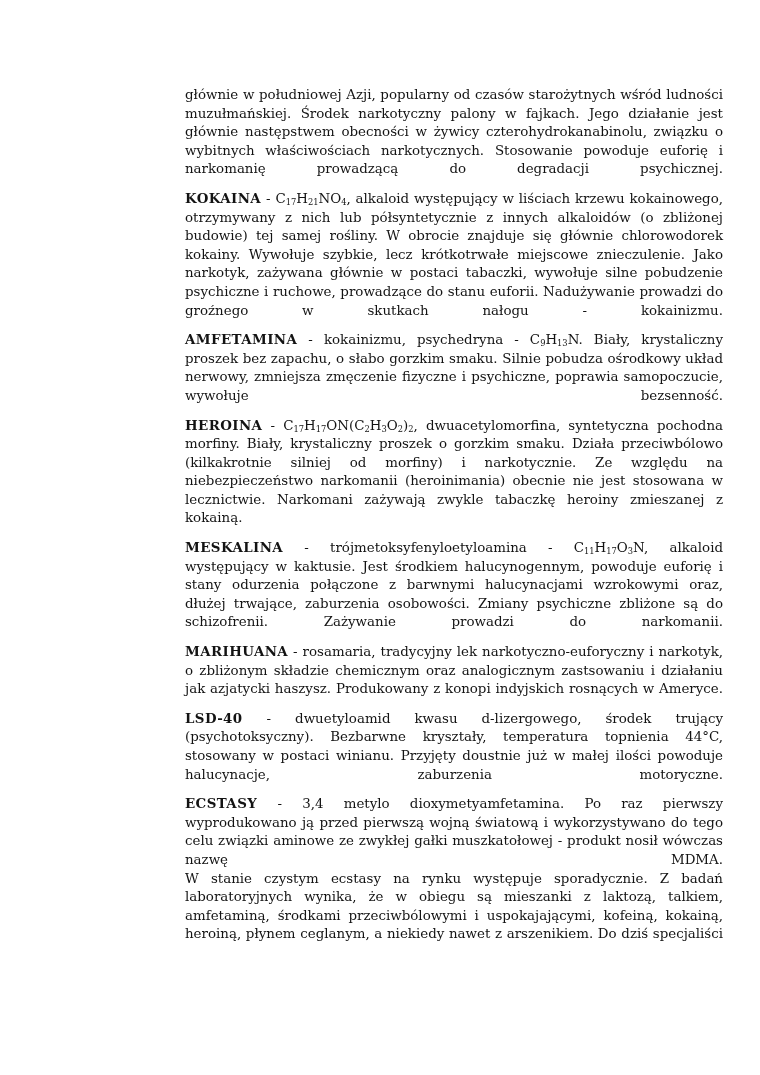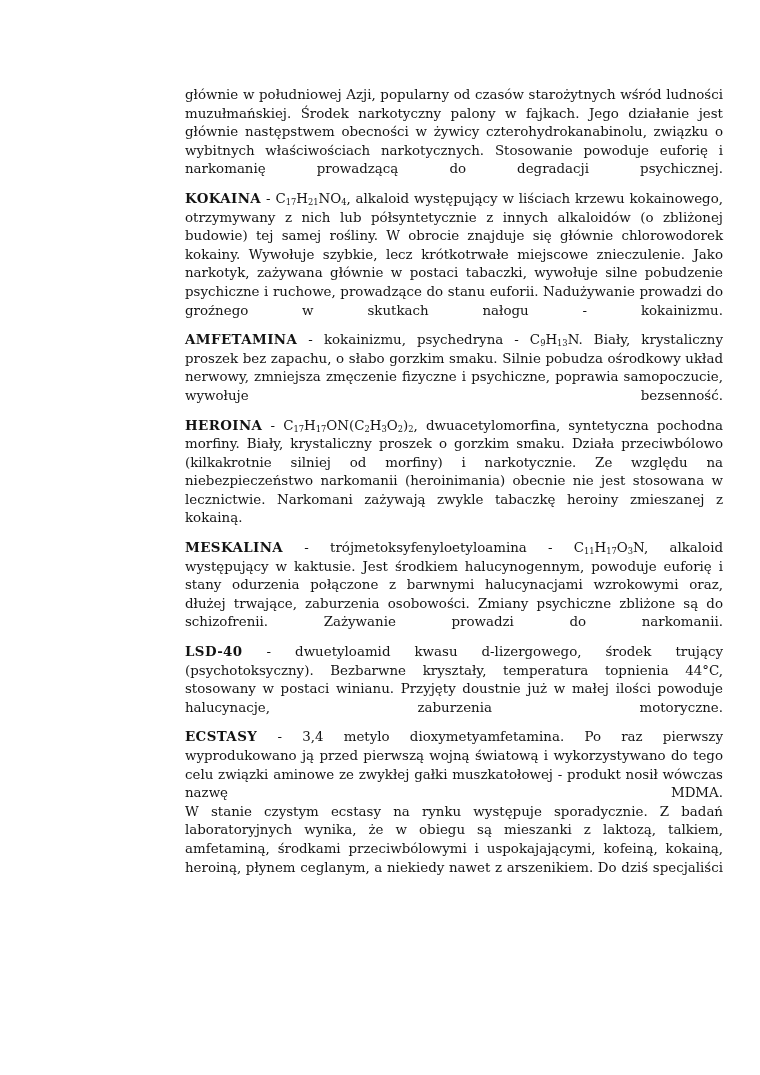--- a/index.html
+++ b/index.html
@@ -48,16 +48,17 @@
 </head>
 <body>
 
 <main class="page">
   <section class="text-block">
       <p class="para force-last"><span>głównie w południowej Azji, popularny od czasów starożytnych wśród ludności muzułmańskiej. Środek narkotyczny palony w fajkach. Jego działanie jest głównie następstwem obecności w żywicy czterohydrokanabinolu, związku o wybitnych właściwościach narkotycznych. Stosowanie powoduje euforię i narkomanię prowadzącą do degradacji psychicznej.</span></p>
       <p class="para force-last"><b>KOKAINA</b><span> - C</span><sub>17</sub><span>H</span><sub>21</sub><span>NO</span><sub>4</sub><span>, alkaloid występujący w liściach krzewu kokainowego, otrzymywany z nich lub półsyntetycznie z innych alkaloidów (o zbliżonej budowie) tej samej rośliny. W obrocie znajduje się głównie chlorowodorek kokainy. Wywołuje szybkie, lecz krótkotrwałe miejscowe znieczulenie. Jako narkotyk, zażywana głównie w postaci tabaczki, wywołuje silne pobudzenie psychiczne i ruchowe, prowadzące do stanu euforii. Nadużywanie prowadzi do groźnego w skutkach nałogu - kokainizmu.</span></p>
       <p class="para force-last"><b>AMFETAMINA</b><span> - kokainizmu, psychedryna - C</span><sub>9</sub><span>H</span><sub>13</sub><span>N. Biały, krystaliczny proszek bez zapachu, o słabo gorzkim smaku. Silnie pobudza ośrodkowy układ nerwowy, zmniejsza zmęczenie fizyczne i psychiczne, poprawia samopoczucie, wywołuje bezsenność.</span></p>
       <p class="para"><b>HEROINA</b><span> - C</span><sub>17</sub><span>H</span><sub>17</sub><span>ON(C</span><sub>2</sub><span>H</span><sub>3</sub><span>O</span><sub>2</sub><span>)</span><sub>2</sub><span>, dwuacetylomorfina, syntetyczna pochodna morfiny. Biały, krystaliczny proszek o gorzkim smaku. Działa przeciwbólowo (kilkakrotnie silniej od morfiny) i narkotycznie. Ze względu na niebezpieczeństwo narkomanii (heroinimania) obecnie nie jest stosowana w lecznictwie. Narkomani zażywają zwykle tabaczkę heroiny zmieszanej z kokainą.</span></p>
       <p class="para force-last"><b>MESKALINA</b><span> - trójmetoksyfenyloetyloamina - C</span><sub>11</sub><span>H</span><sub>17</sub><span>O</span><sub>3</sub><span>N, alkaloid występujący w kaktusie. Jest środkiem halucynogennym, powoduje euforię i stany odurzenia połączone z barwnymi halucynacjami wzrokowymi oraz, dłużej trwające, zaburzenia osobowości. Zmiany psychiczne zbliżone są do schizofrenii. Zażywanie prowadzi do narkomanii.</span></p>
+      <p class="para force-last"><b>MARIHUANA</b><span> - rosamaria, tradycyjny lek narkotyczno-euforyczny i narkotyk, o zbliżonym składzie chemicznym oraz analogicznym zastsowaniu i działaniu jak azjatycki haszysz. Produkowany z konopi indyjskich rosnących w Ameryce.</span></p>
       <p class="para force-last"><b>LSD-40</b><span> - dwuetyloamid kwasu d-lizergowego, środek trujący (psychotoksyczny). Bezbarwne kryształy, temperatura topnienia 44°C, stosowany w postaci winianu. Przyjęty doustnie już w małej ilości powoduje halucynacje, zaburzenia motoryczne.</span></p>
       <p class="para force-last"><b>ECSTASY</b><span> - 3,4 metylo dioxymetyamfetamina. Po raz pierwszy wyprodukowano ją przed pierwszą wojną światową i wykorzystywano do tego celu związki aminowe ze zwykłej gałki muszkatołowej - produkt nosił wówczas nazwę MDMA.</span><br><span>W stanie czystym ecstasy na rynku występuje sporadycznie. Z badań laboratoryjnych wynika, że w obiegu są mieszanki z laktozą, talkiem, amfetaminą, środkami przeciwbólowymi i uspokajającymi, kofeiną, kokainą, heroiną, płynem ceglanym, a niekiedy nawet z arszenikiem. Do dziś specjaliści</span></p>
     </section>
 </main>
 
 </body></html>

